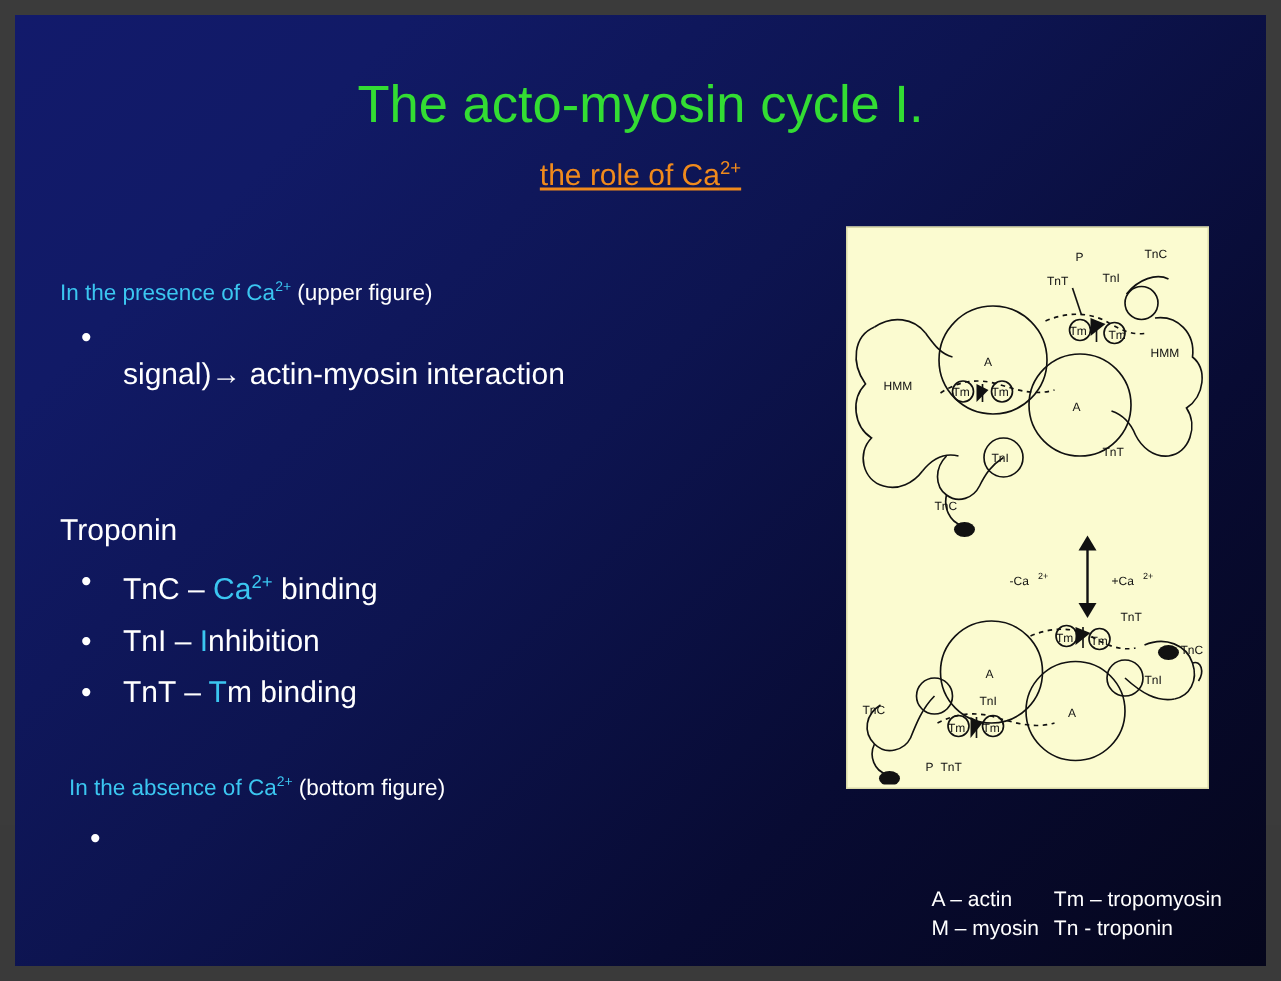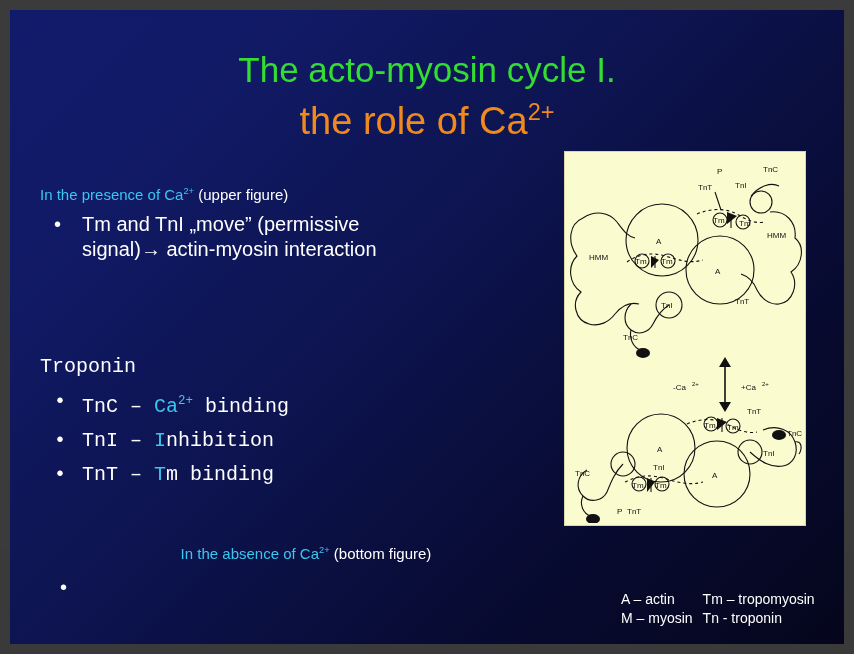--- a/index.html
+++ b/index.html
@@ -36,24 +36,25 @@
     width: 834px;
     text-align: center;
   }
   .title-1 {
     font-size: 35px;
     color: #33dd33;
     line-height: 44px;
     white-space: nowrap;
   }
   .title-2 {
-    font-size: 38px;
+    font-size: 20px;
     color: #f08a1c;
     line-height: 40px;
     white-space: nowrap;
+    text-decoration: underline;
   }
   sup { font-size: 0.62em; vertical-align: super; }
   .head-cyan {
     color: #3bc6f0;
     font-size: 15px;
     line-height: 26px;
   }
   .head-cyan .paren { color: #ffffff; }
   .bullets { margin: 4px 0 0 0; }
   .bullet {
@@ -71,22 +72,22 @@
     color: #ffffff;
   }
   .blue-word { color: #3bc6f0; }
   .section-plain {
     font-size: 20px;
     color: #ffffff;
     line-height: 26px;
   }
 
   .group-presence { position: absolute; left: 30px; top: 168px; width: 500px; }
-  .group-troponin { position: absolute; left: 30px; top: 344px; width: 500px; font-family: Liberation Mono, monospace; }
-  .group-absence  { position: absolute; left: 36px; top: 527px; width: 520px; text-align: center; }
+  .group-troponin { position: absolute; left: 30px; top: 331px; width: 500px; }
+  .group-absence  { position: absolute; left: 36px; top: 498px; width: 520px; }
 
   .figure-box {
     position: absolute;
     left: 554px;
     top: 141px;
     width: 240px;
     height: 373px;
     background: #fbfbd0;
     border: 1px solid #d8d8a8;
   }
@@ -112,21 +113,21 @@
     <div class="title-block">
       <div class="title-1">The acto-myosin cycle I.</div>
       <div class="title-2"><span>the role of Ca</span><sup>2+</sup></div>
     </div>
 
     <div class="group-presence">
       <div class="head-cyan"><span>In the presence of Ca</span><sup>2+</sup><span class="paren"> (upper figure)</span></div>
       <div class="bullets">
         <div class="bullet">
           <span class="dot">•</span>
-          <span>Tm and TnI „move” (permissive</span><br>
+          <br>
           <span>signal)→ actin-myosin interaction</span>
         </div>
       </div>
     </div>
 
     <div class="group-troponin">
       <div class="section-plain">Troponin</div>
       <div class="bullets">
         <div class="bullet" style="margin-top:9px;">
           <span class="dot">•</span>

